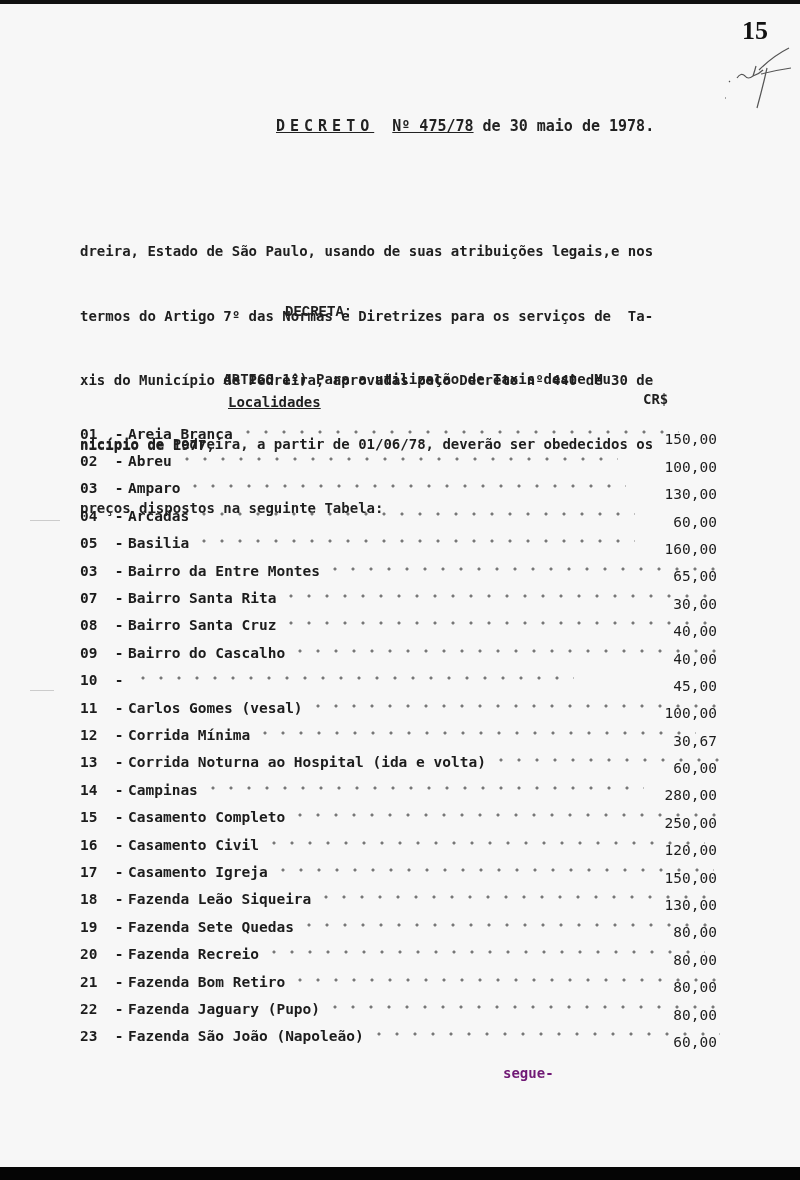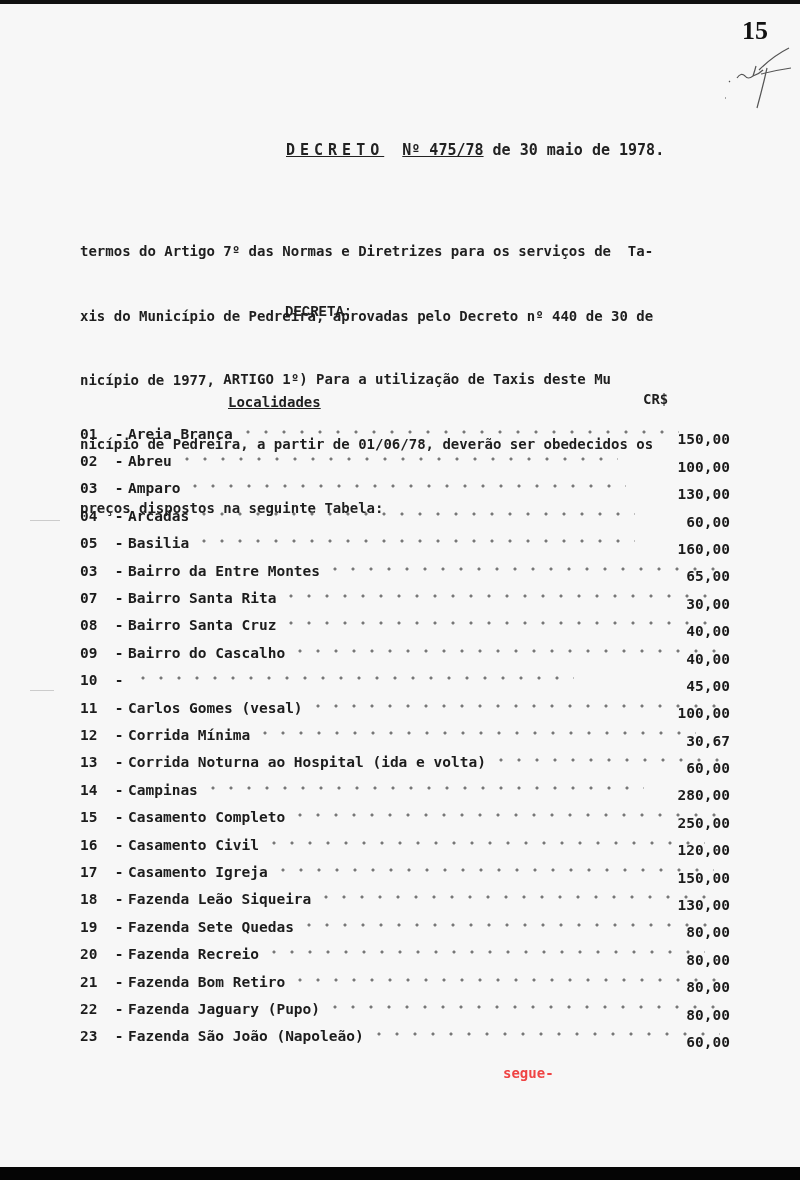--- a/index.html
+++ b/index.html
@@ -11,22 +11,22 @@
   }
   .topbar { position: absolute; left: 0; top: 0; width: 800px; height: 4px; background: #111; }
   .bottombar { position: absolute; left: 0; top: 1167px; width: 800px; height: 13px; background: #050505; }
   .page-num {
     position: absolute; left: 742px; top: 16px;
     font-family: "Liberation Serif", "DejaVu Serif", serif;
     font-size: 26px; font-weight: bold; color: #111;
   }
   .signature { position: absolute; left: 715px; top: 40px; width: 90px; height: 70px; }
   .title {
-    position: absolute; left: 286px; top: 117px;
-    font-size: 15px; font-weight: bold; white-space: pre; color: #222; margin-top: 24px;
+    position: absolute; left: 276px; top: 117px;
+    font-size: 15px; font-weight: bold; white-space: pre; color: #222;
   }
   .title .u { text-decoration: underline; letter-spacing: 5px; }
   .title .u2 { text-decoration: underline; }
   .para {
     position: absolute; font-size: 14px; font-weight: bold; white-space: pre;
     color: #1f1f1f; line-height: 21.5px;
   }
   .col-head {
     position: absolute; font-size: 14px; font-weight: bold; color: #1f1f1f;
   }
@@ -38,40 +38,41 @@
   }
   .row .num { width: 30px; }
   .row .dash { width: 18px; text-align: center; }
   .row .name { white-space: pre; }
   .row .leader {
     flex: 1; margin: 0 10px 4px 6px; height: 4px;
     background-image: radial-gradient(circle, #777 1.3px, transparent 1.8px);
     background-size: 18px 4px; background-repeat: repeat-x;
     max-width: 440px;
   }
-  .row .price { position: absolute; right: 0; bottom: 0; font-weight: bold; }
+  .row .price { position: absolute; right: 13px; bottom: 0; font-weight: normal; }
   .segue {
-    position: absolute; left: 503px; top: 1065px; font-size: 14px; font-weight: bold; color: #ef4444;
+    position: absolute; left: 503px; top: 1065px; font-size: 14px; font-weight: bold; color: #701a75;
   }
   .margin-mark { position: absolute; left: 30px; height: 1px; background: #ccc; }
 </style>
 </head>
 <body>
 
 <div class="topbar"></div>
 
 <div class="page-num">15</div>
 
 <svg class="signature" viewBox="0 0 90 70">
   <path d="M22 38 q4 -6 8 -2 q3 4 8 0 q2 -6 3 -10 M38 36 q6 -2 10 -6 M44 30 q14 -14 30 -22 M52 28 q-4 18 -10 40 M46 34 q16 -4 30 -6 M14 42 l1 -1 M10 58 l1 0" fill="none" stroke="#555" stroke-width="1.2"></path>
 </svg>
 
 <div class="title"><span class="u">DECRETO</span>  <span class="u2">Nº 475/78</span> <span>de 30 maio de 1978.</span></div>
 
 <div class="para" style="left:80px; top:198px;">
+  <div>dreira, Estado de São Paulo, usando de suas atribuições legais,e nos</div>
   <div>termos do Artigo 7º das Normas e Diretrizes para os serviços de  Ta-</div>
   <div>xis do Município de Pedreira, aprovadas pelo Decreto nº 440 de 30 de</div>
   <div>nicípio de 1977,</div>
 </div>
 
 <div class="para" style="left:285px; top:302px;font-family:Liberation Mono, monospace;">DECRETA:</div>
 
 <div class="para" style="left:80px; top:326px;">
   <div>                 ARTIGO 1º) Para a utilização de Taxis deste Mu</div>
   <div>nicípio de Pedreira, a partir de 01/06/78, deverão ser obedecidos os</div>

